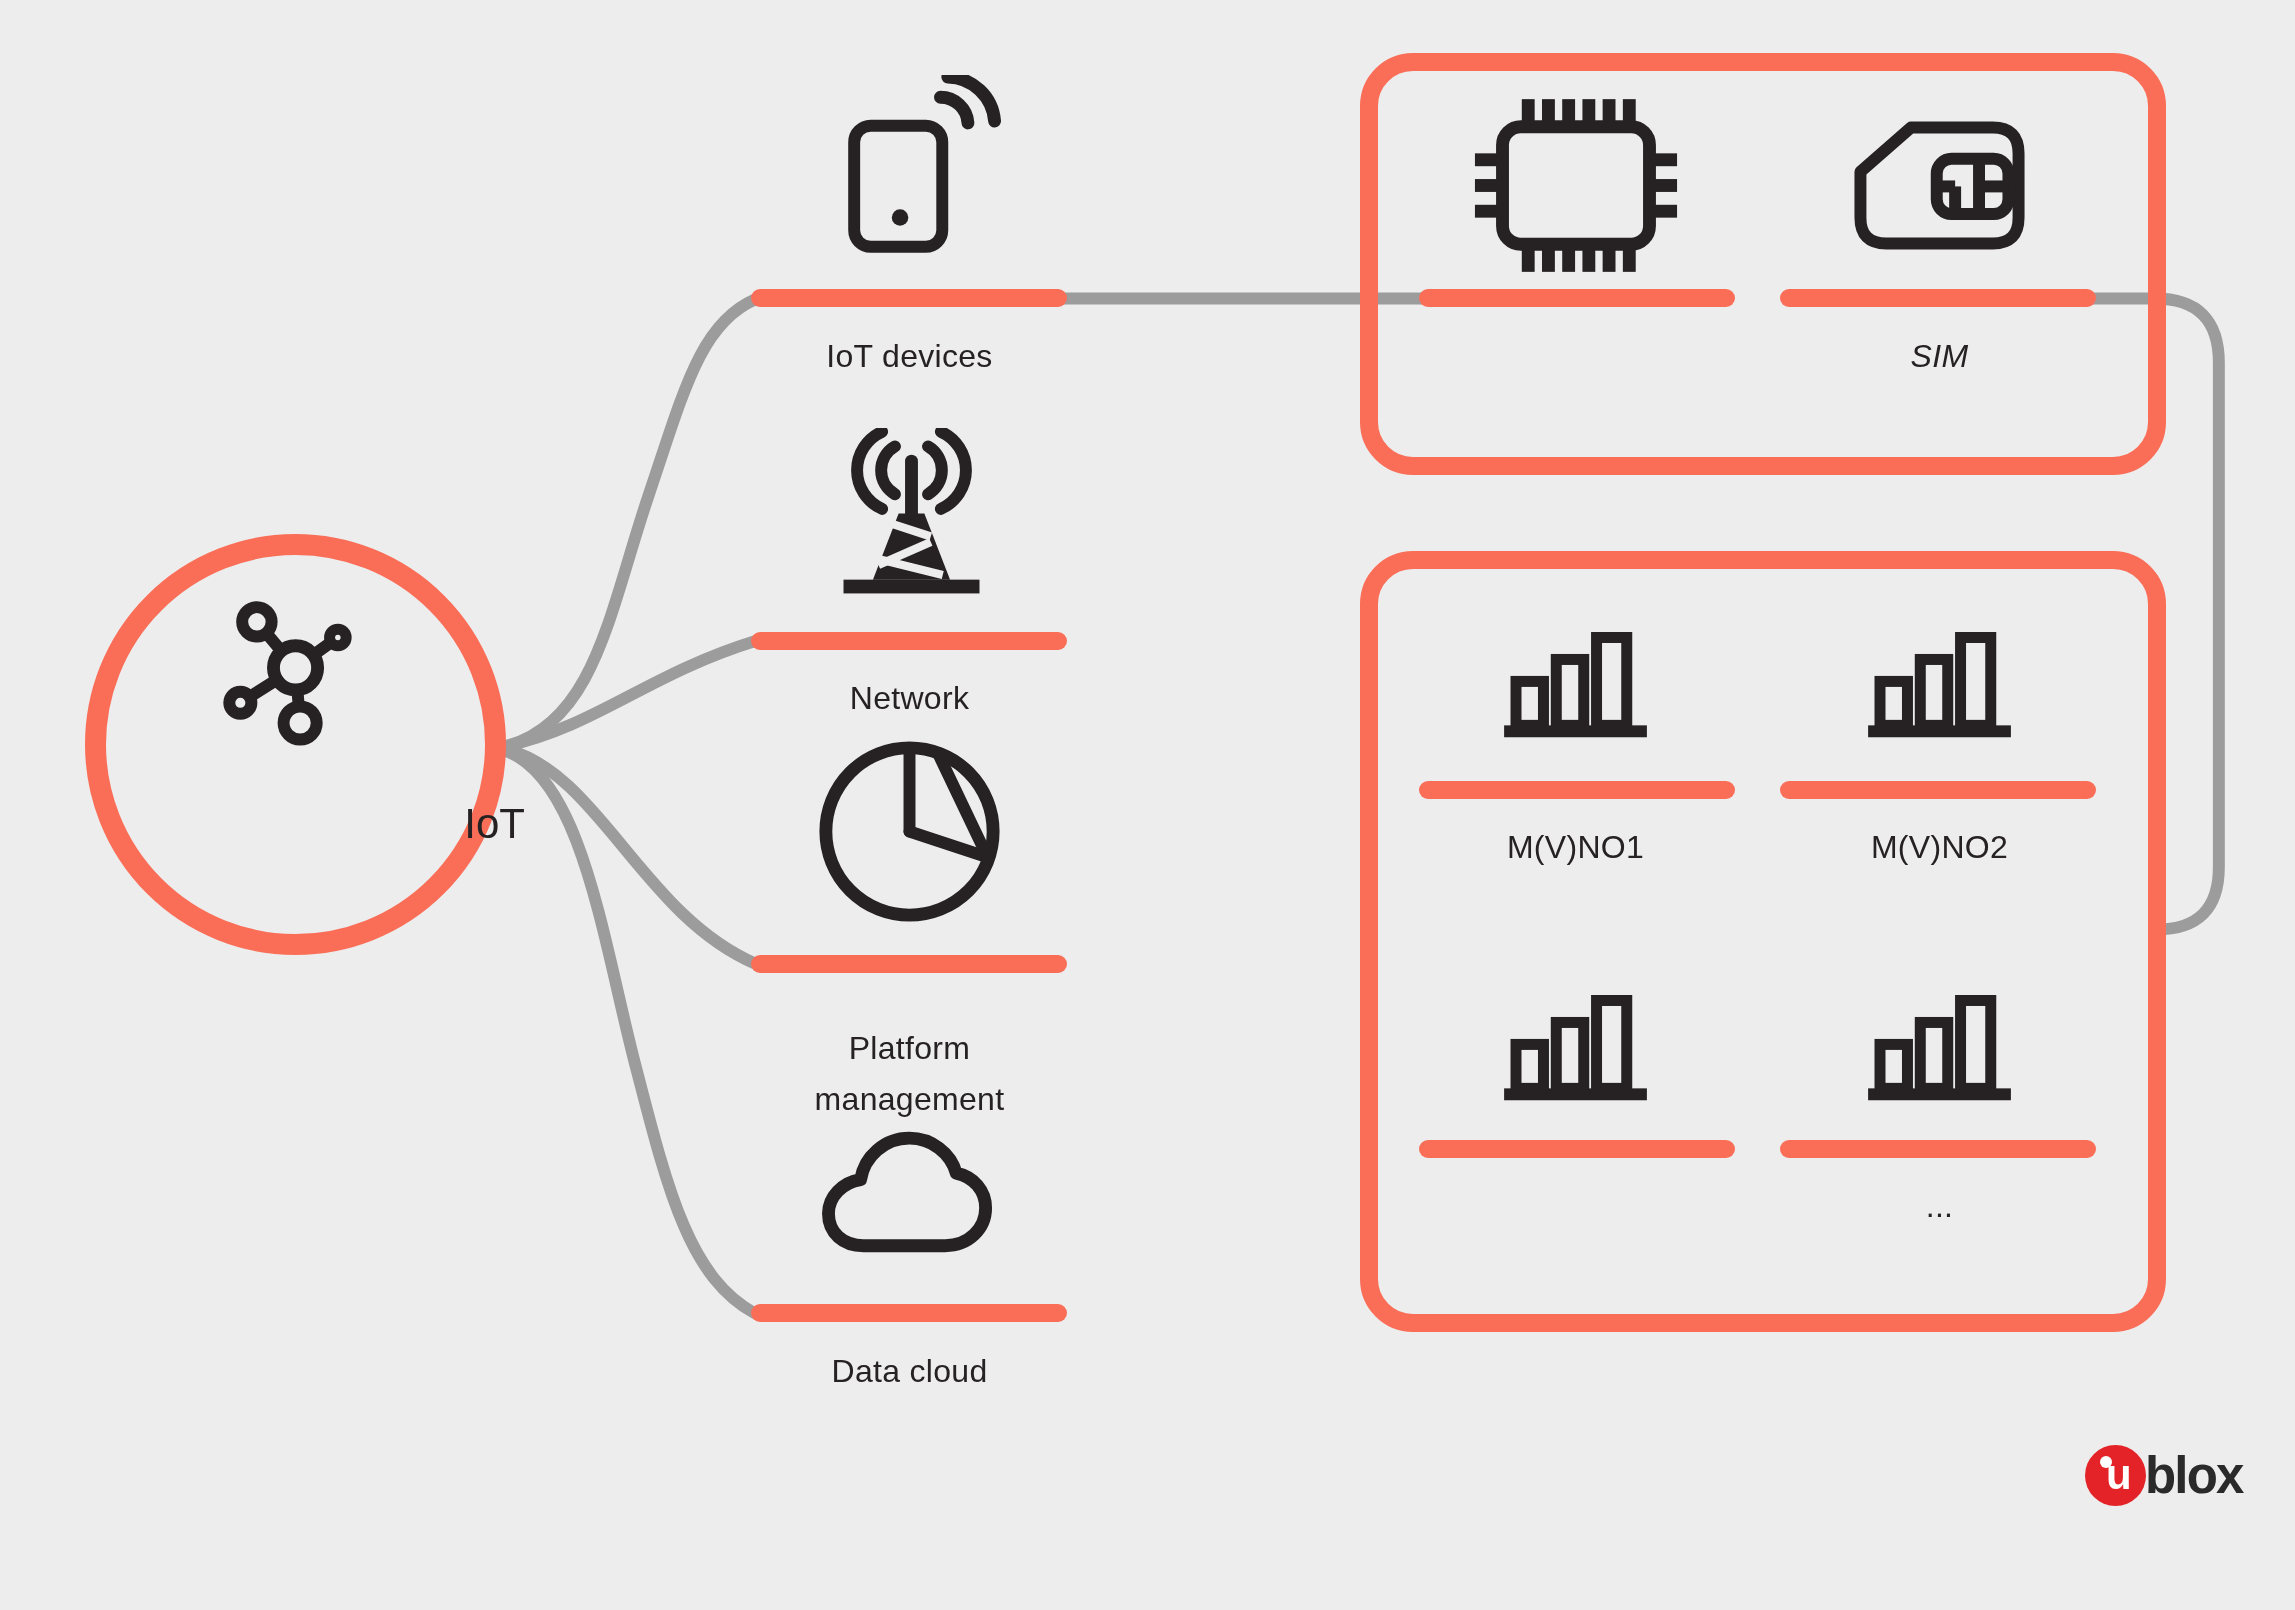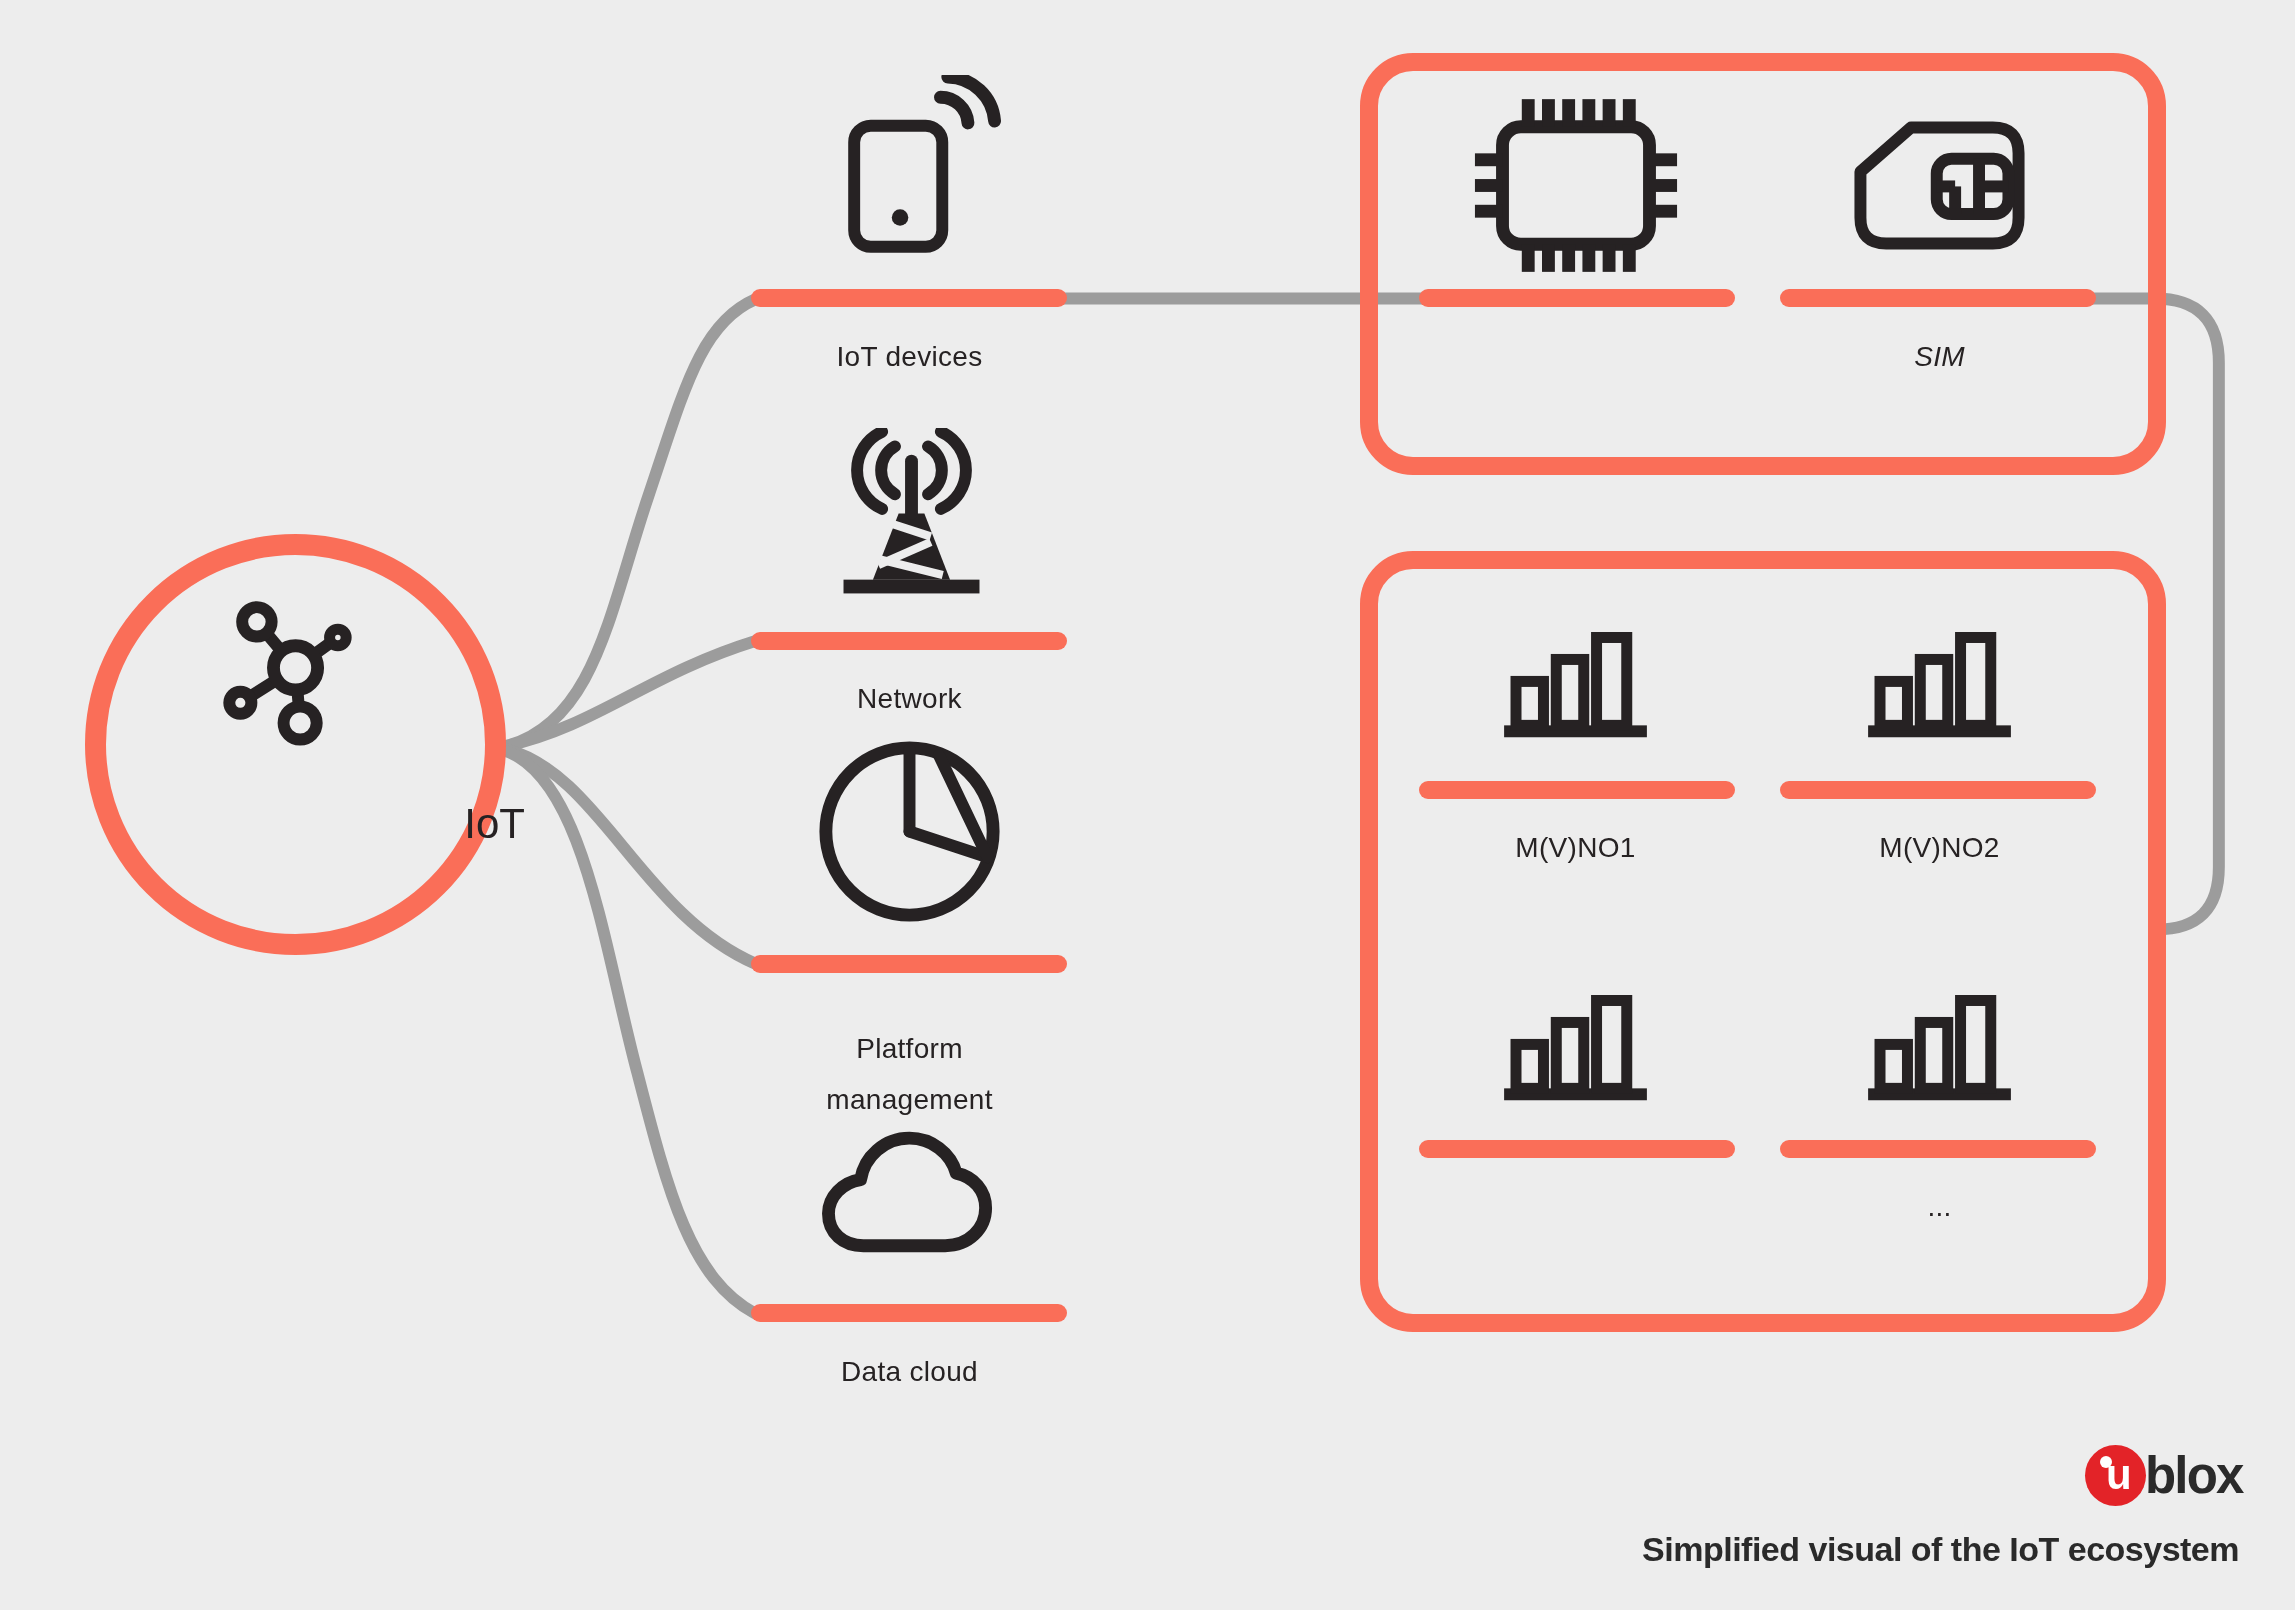--- a/index.html
+++ b/index.html
@@ -19,21 +19,21 @@
   .ink-stroke{stroke:var(--ink,#262223);fill:none;}
   .ink-fill{fill:var(--ink,#262223);}
   .bg-fill{fill:var(--background,#EDEDED);}
   .bg-stroke{stroke:var(--background,#EDEDED);fill:none;}
   .bar{
     position:absolute;width:316px;height:18.4px;border-radius:9.2px;
     background:var(--coral,#FA6E58);
   }
   .lbl{
     position:absolute;width:459px;text-align:center;
-    font-size:28px;line-height:51px;letter-spacing:0.3px;color:var(--ink,#262223);
+    font-size:32px;line-height:51px;letter-spacing:0.3px;color:var(--ink,#262223);
   }
   .hub-lbl{position:absolute;left:66px;top:768px;width:459px;text-align:right;
     font-size:42px;line-height:59px;color:var(--ink,#262223);margin-top:26px;}
   .obox{
     position:absolute;left:1360px;width:806px;box-sizing:border-box;
     border:18.4px solid var(--coral,#FA6E58);border-radius:53px;
   }
   .module-box{top:53px;height:422px;}
   .operator-box{top:551px;height:781px;}
   .logo-mark{
@@ -233,16 +233,15 @@
   </div>
   <div class="bar" style="left:1419px;top:1140px;"></div>
   <div class="bar" style="left:1780px;top:1140px;"></div>
   <div class="lbl" style="left:1710px;top:1181px;">...</div>
 
   <div class="logo-mark">
     <div class="logo-dot"></div>
     <div class="logo-u">u</div>
   </div>
   <div class="logo-text">blox</div>
-  <div class="caption">Simplified visual of the IoT ecosystem</div>
 
 </div>
 
 
 </body></html>

